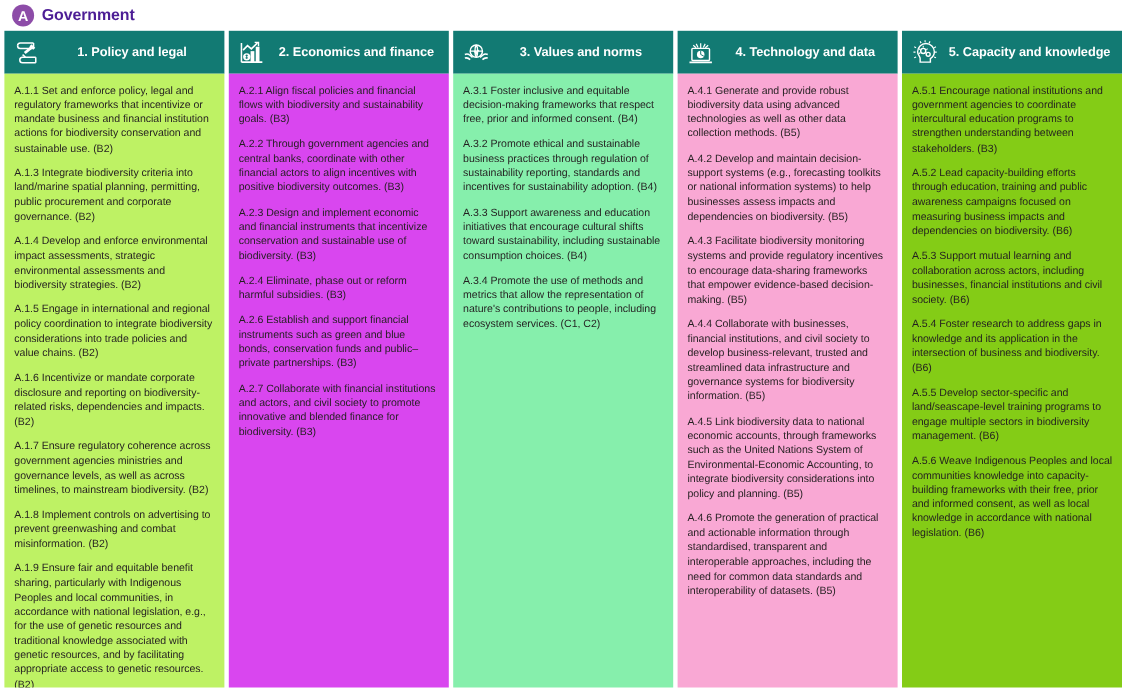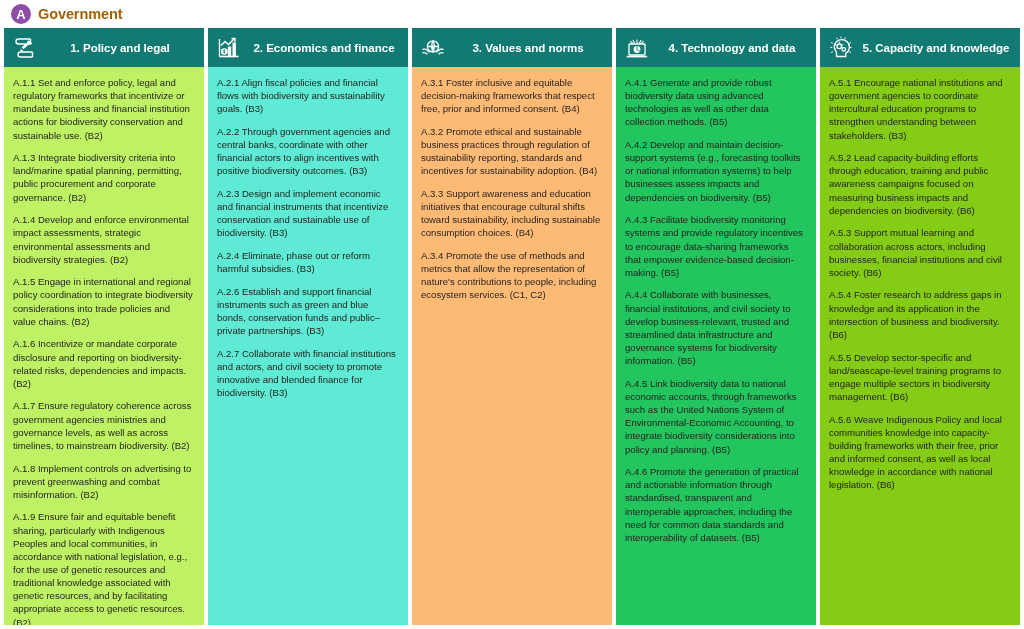--- a/index.html
+++ b/index.html
@@ -34,21 +34,21 @@
     font-weight: bold;
     display: flex;
     align-items: center;
     justify-content: center;
     line-height: 1;
     flex: 0 0 auto;
   }
   .title-text {
     font-size: 14.5px;
     font-weight: bold;
-    color: #a16207;
+    color: #4c1d95;
     letter-spacing: -0.1px;
   }
 
   
   .columns {
     display: flex;
     gap: 4px;
     padding: 0 4px 2px 4px;
     height: 599px;
     align-items: stretch;
@@ -88,23 +88,23 @@
     padding-right: 2px;
   }
 
   .col-body {
     flex: 1 1 auto;
     background: #dcdfe0;
     padding: 9px 9px 10px 9px;
     overflow: hidden;
   }
   .col:nth-child(1) .col-body { background: #bef264; }
-  .col:nth-child(2) .col-body { background: #5eead4; }
-  .col:nth-child(3) .col-body { background: #fdba74; }
-  .col:nth-child(4) .col-body { background: #22c55e; }
+  .col:nth-child(2) .col-body { background: #d946ef; }
+  .col:nth-child(3) .col-body { background: #86efac; }
+  .col:nth-child(4) .col-body { background: #f9a8d4; }
   .col:nth-child(5) .col-body { background: #84cc16; }
 
   .action {
     font-size: 9.6px;
     line-height: 1.37;
     color: #231f20;
     margin: 0 0 9.5px 0;
     letter-spacing: -0.02px;
     text-align: left;
   }
@@ -235,18 +235,18 @@
           </svg>
         </span>
         <span class="col-title">5. Capacity and knowledge</span>
       </div>
       <div class="col-body">
         <p class="action">A.5.1 Encourage national institutions and government agencies to coordinate intercultural education programs to strengthen understanding between stakeholders. (B3)</p>
         <p class="action">A.5.2 Lead capacity-building efforts through education, training and public awareness campaigns focused on measuring business impacts and dependencies on biodiversity. (B6)</p>
         <p class="action">A.5.3 Support mutual learning and collaboration across actors, including businesses, financial institutions and civil society. (B6)</p>
         <p class="action">A.5.4 Foster research to address gaps in knowledge and its application in the intersection of business and biodiversity. (B6)</p>
         <p class="action">A.5.5 Develop sector-specific and land/seascape-level training programs to engage multiple sectors in biodiversity management. (B6)</p>
-        <p class="action">A.5.6 Weave Indigenous Policy and local communities knowledge into capacity-building frameworks with their free, prior and informed consent, as well as local knowledge in accordance with national legislation. (B6)</p>
+        <p class="action">A.5.6 Weave Indigenous Peoples and local communities knowledge into capacity-building frameworks with their free, prior and informed consent, as well as local knowledge in accordance with national legislation. (B6)</p>
       </div>
     </div>
 
   </div>
 </div>
 
 </body></html>

